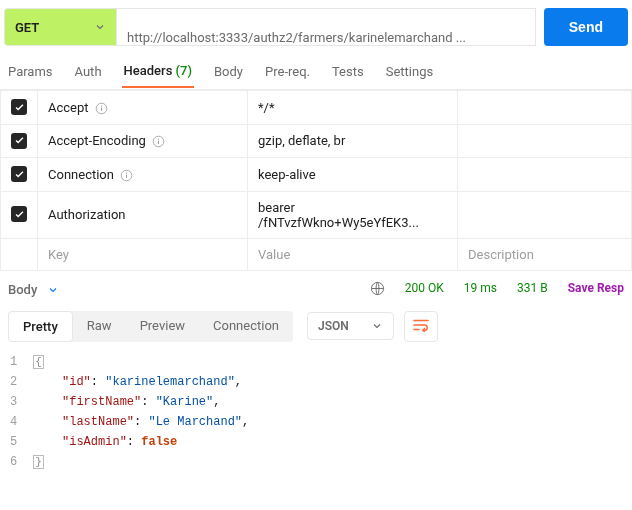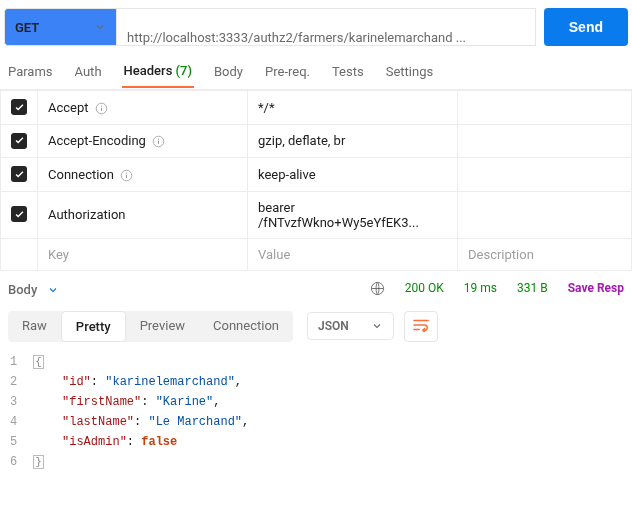--- a/index.html
+++ b/index.html
@@ -1,19 +1,19 @@
 <!DOCTYPE html>
 <html><head>
 <meta charset="utf-8">
 <style>
 * { box-sizing: border-box; margin: 0; padding: 0; }
 body { font-family: -apple-system, BlinkMacSystemFont, "Segoe UI", Roboto, sans-serif; font-size: 13px; color: #212121; background: #fff; width: 632px; height: 510px; overflow: hidden; }
 
 .request-bar { display: flex; align-items: stretch; padding: 8px 4px 8px 4px; gap: 0; }
-.method-select { display: flex; align-items: center; justify-content: space-between; width: 112px; border: 1px solid #e6e6e6; border-right: none; padding: 0 10px; font-weight: 600; font-size: 13px; color: #212121; background: #3b82f6; border-radius: 4px 0 0 4px; }
+.method-select { display: flex; align-items: center; justify-content: space-between; width: 112px; border: 1px solid #e6e6e6; border-right: none; padding: 0 10px; font-weight: 600; font-size: 13px; color: #212121; background: #bef264; border-radius: 4px 0 0 4px; }
 .url-input { flex: 1; border: 1px solid #e6e6e6; padding: 0 10px; font-size: 13px; color: #6b6b6b; display: flex; align-items: flex-end; height: 38px; }
 .send-btn { background: #097bed; color: #fff; border: none; padding: 0 25px; font-weight: 600; font-size: 14px; border-radius: 4px; margin-left: 8px; display: flex; align-items: center; height: 38px; }
 
 .tabs { display: flex; gap: 18px; padding: 0 6px; border-bottom: 1px solid #ededed; height: 36px; align-items: center; font-size: 13px; color: #6b6b6b; }
 .tab { padding: 8px 2px; cursor: pointer; }
 .tab.active { color: #212121; border-bottom: 2px solid #ff6c37; font-weight: 500; }
 .tab .count { color: #0a8a0a; }
 
 .headers-table { width: 100%; border-collapse: collapse; }
 .headers-table td { border: 1px solid #ededed; padding: 8px 10px; font-size: 13px; vertical-align: middle; }
@@ -167,22 +167,22 @@
         </svg></span>
     <span class="ok">200 OK</span>
     <span class="meta">19 ms</span>
     <span class="meta">331 B</span>
     <span class="save-resp">Save Resp</span>
   </div>
 </div>
 
 <div class="resp-toolbar">
   <div class="view-tabs">
+    <div class="view-tab active">Pretty</div>
     <div class="view-tab">Raw</div>
-    <div class="view-tab active">Pretty</div>
     <div class="view-tab">Preview</div>
     <div class="view-tab">Connection</div>
   </div>
   <div class="format-select">
     <span>JSON</span>
     <svg class="chev" viewBox="0 0 16 16">
         <path d="M4 6l4 4 4-4" fill="none" stroke="#6b6b6b" stroke-width="1.5"></path>
       </svg>
   </div>
   <div class="wrap-btn">

